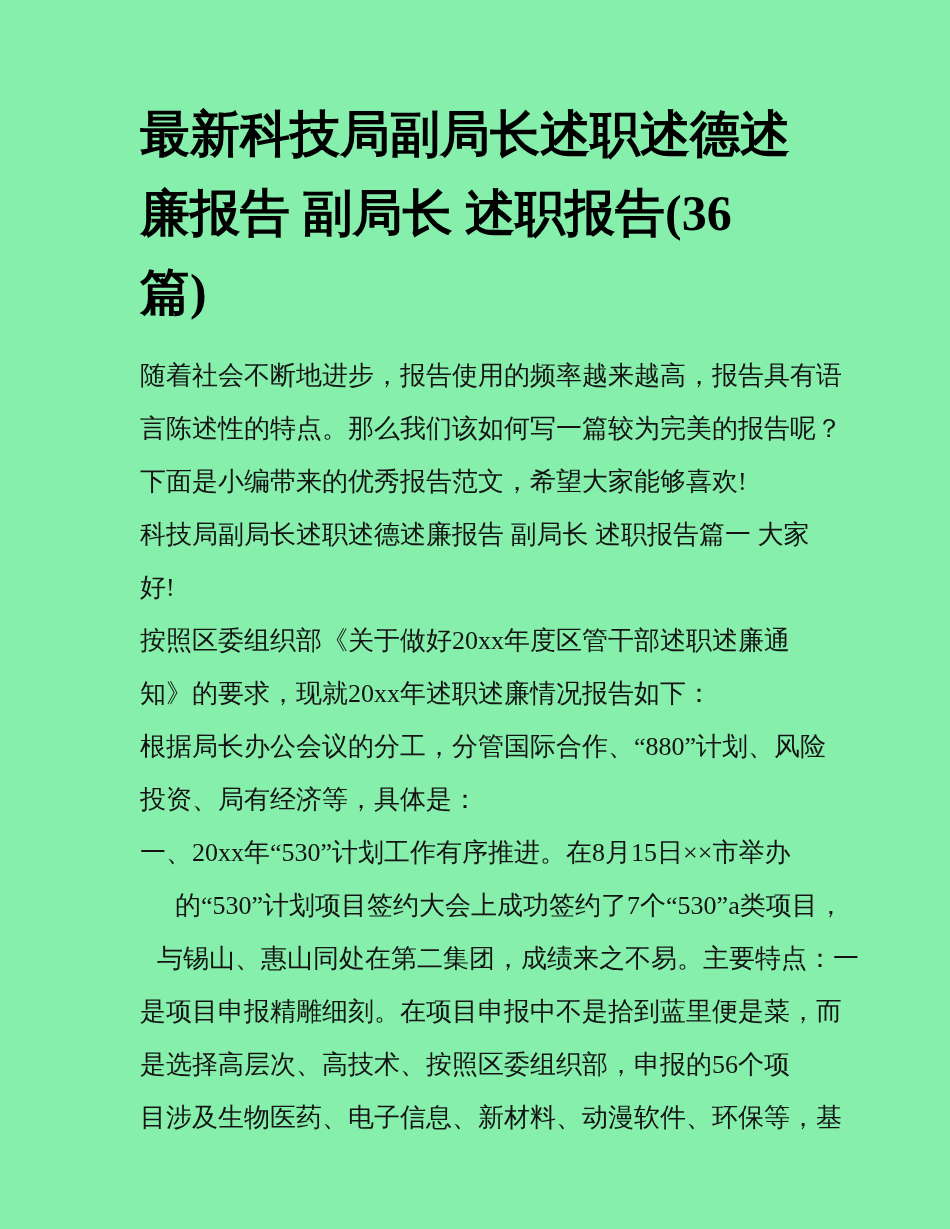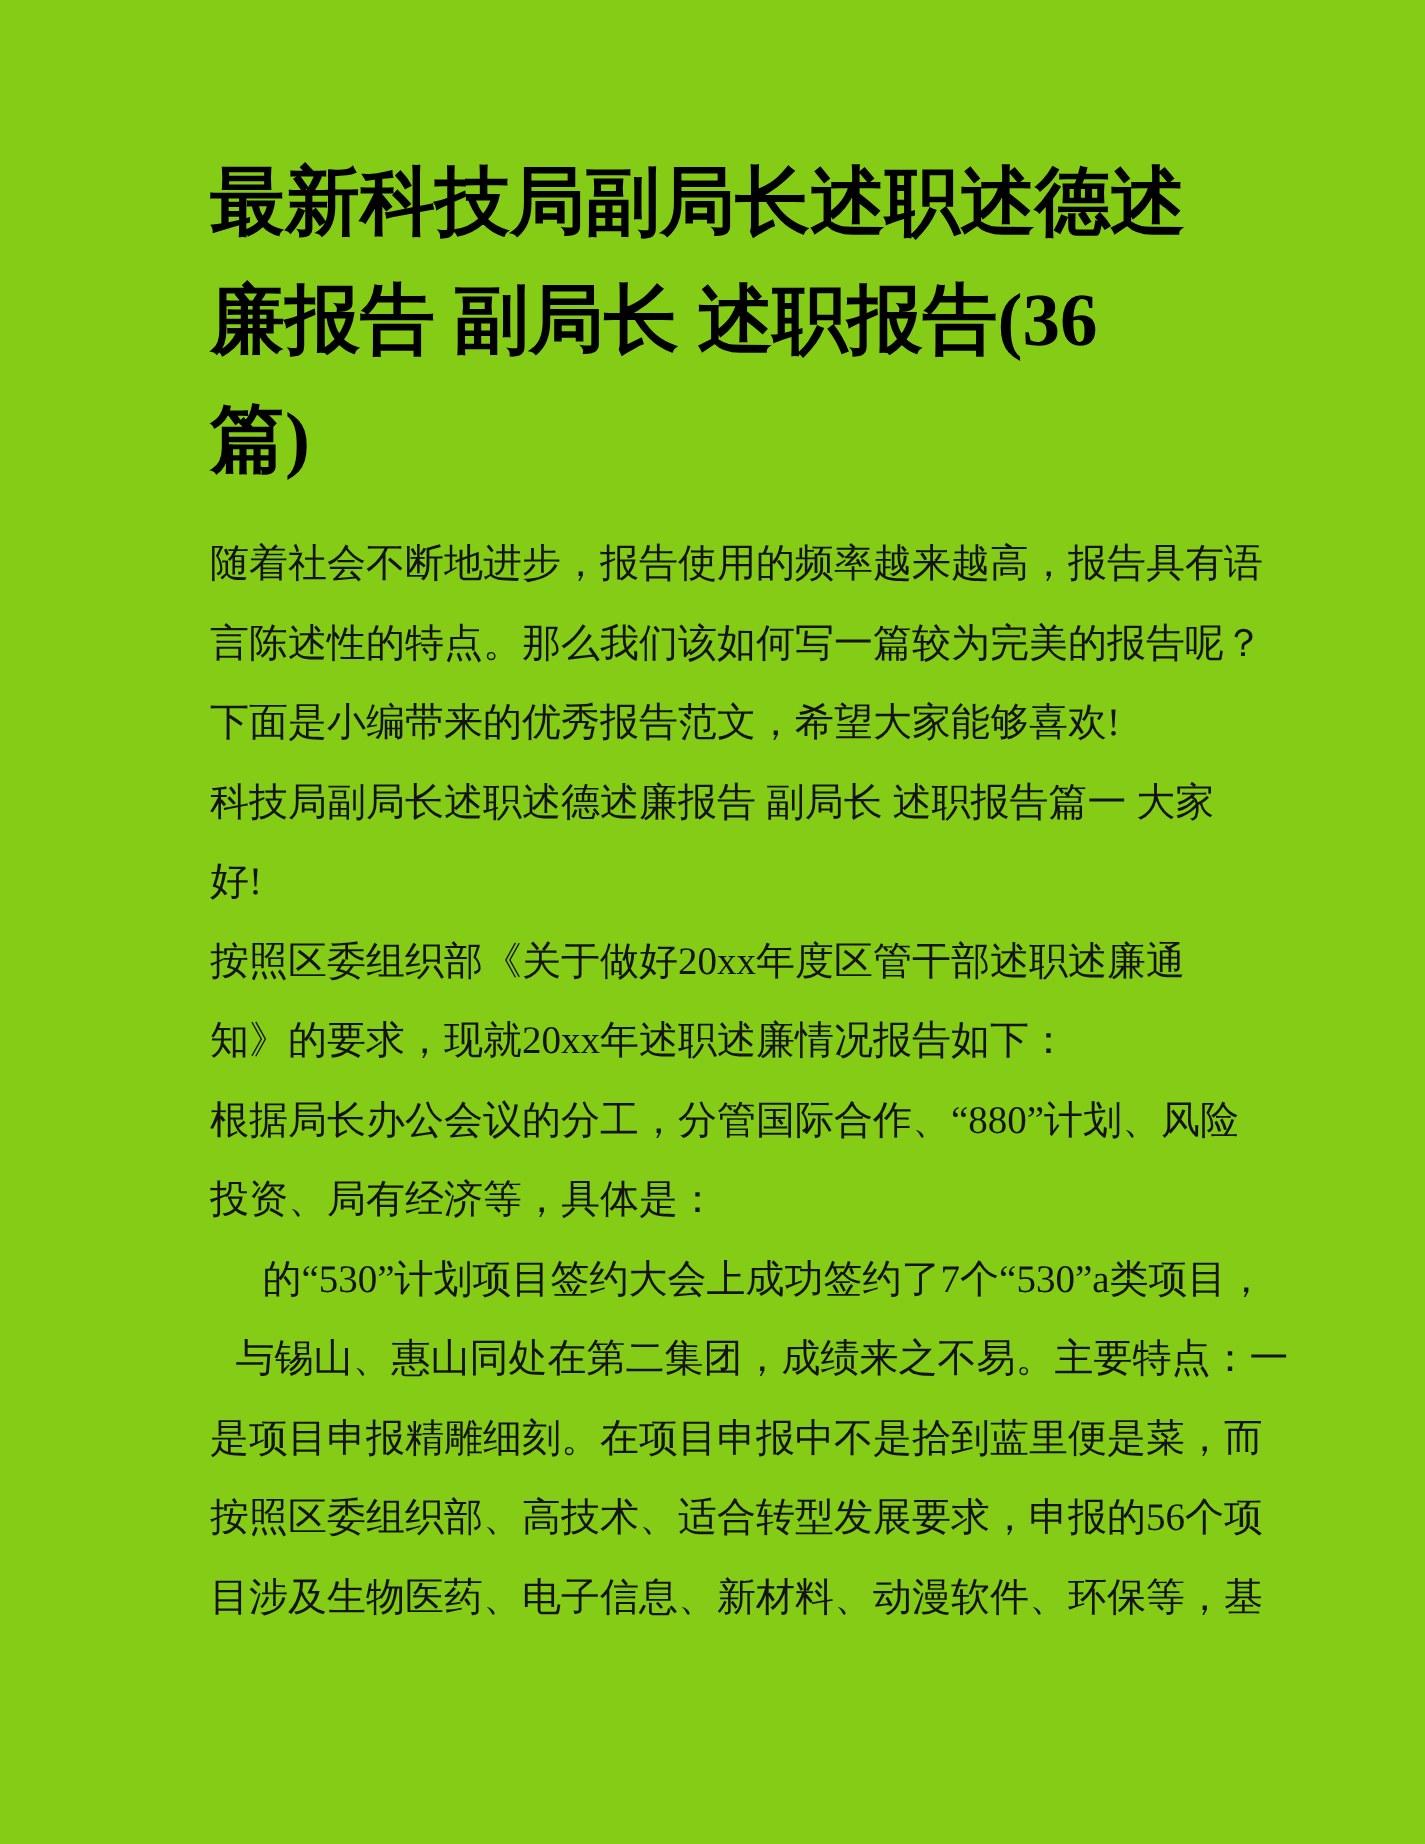--- a/index.html
+++ b/index.html
@@ -15,21 +15,21 @@
     font-family: "Liberation Serif", "DejaVu Serif", serif;
   }
   .page {
     position: absolute;
     left: 0;
     top: 0;
     width: 950px;
     height: 1229px;
     box-sizing: border-box;
     padding: 95px 130px 0 140px;
-    background: #84cc16;
+    background: #86efac;
   }
   .doc-title {
     margin: 0;
     padding: 0;
   }
   .title-line {
     font-size: 50px;
     font-weight: bold;
     line-height: 79px;
     color: #000000;
@@ -61,19 +61,20 @@
   <div class="doc-body">
       <div class="body-line" style="color: rgb(20, 20, 20);">随着社会不断地进步，报告使用的频率越来越高，报告具有语</div>
       <div class="body-line" style="color: rgb(20, 20, 20); text-align: center;">言陈述性的特点。那么我们该如何写一篇较为完美的报告呢？</div>
       <div class="body-line" style="color: rgb(20, 20, 20);">下面是小编带来的优秀报告范文，希望大家能够喜欢!</div>
       <div class="body-line" style="color: rgb(20, 20, 20);">科技局副局长述职述德述廉报告 副局长 述职报告篇一 大家</div>
       <div class="body-line" style="color: rgb(20, 20, 20);">好!</div>
       <div class="body-line" style="color: rgb(20, 20, 20);">按照区委组织部《关于做好20xx年度区管干部述职述廉通</div>
       <div class="body-line" style="color: rgb(20, 20, 20);">知》的要求，现就20xx年述职述廉情况报告如下：</div>
       <div class="body-line" style="color: rgb(20, 20, 20);">根据局长办公会议的分工，分管国际合作、“880”计划、风险</div>
       <div class="body-line" style="color: rgb(20, 20, 20);">投资、局有经济等，具体是：</div>
+      <div class="body-line" style="color: rgb(20, 20, 20);">一、20xx年“530”计划工作有序推进。在8月15日××市举办</div>
       <div class="body-line" style="color: rgb(20, 20, 20); margin-left: 35px;">的“530”计划项目签约大会上成功签约了7个“530”a类项目，</div>
       <div class="body-line" style="color: rgb(20, 20, 20); margin-left: 17px;">与锡山、惠山同处在第二集团，成绩来之不易。主要特点：一</div>
       <div class="body-line" style="color: rgb(20, 20, 20);">是项目申报精雕细刻。在项目申报中不是拾到蓝里便是菜，而</div>
-      <div class="body-line" style="color: rgb(20, 20, 20);">按照区委组织部、高技术、适合转型发展要求，申报的56个项</div>
+      <div class="body-line" style="color: rgb(20, 20, 20);">是选择高层次、高技术、按照区委组织部，申报的56个项</div>
       <div class="body-line" style="color: rgb(20, 20, 20);">目涉及生物医药、电子信息、新材料、动漫软件、环保等，基</div>
     </div>
 </div>
 
 </body></html>

